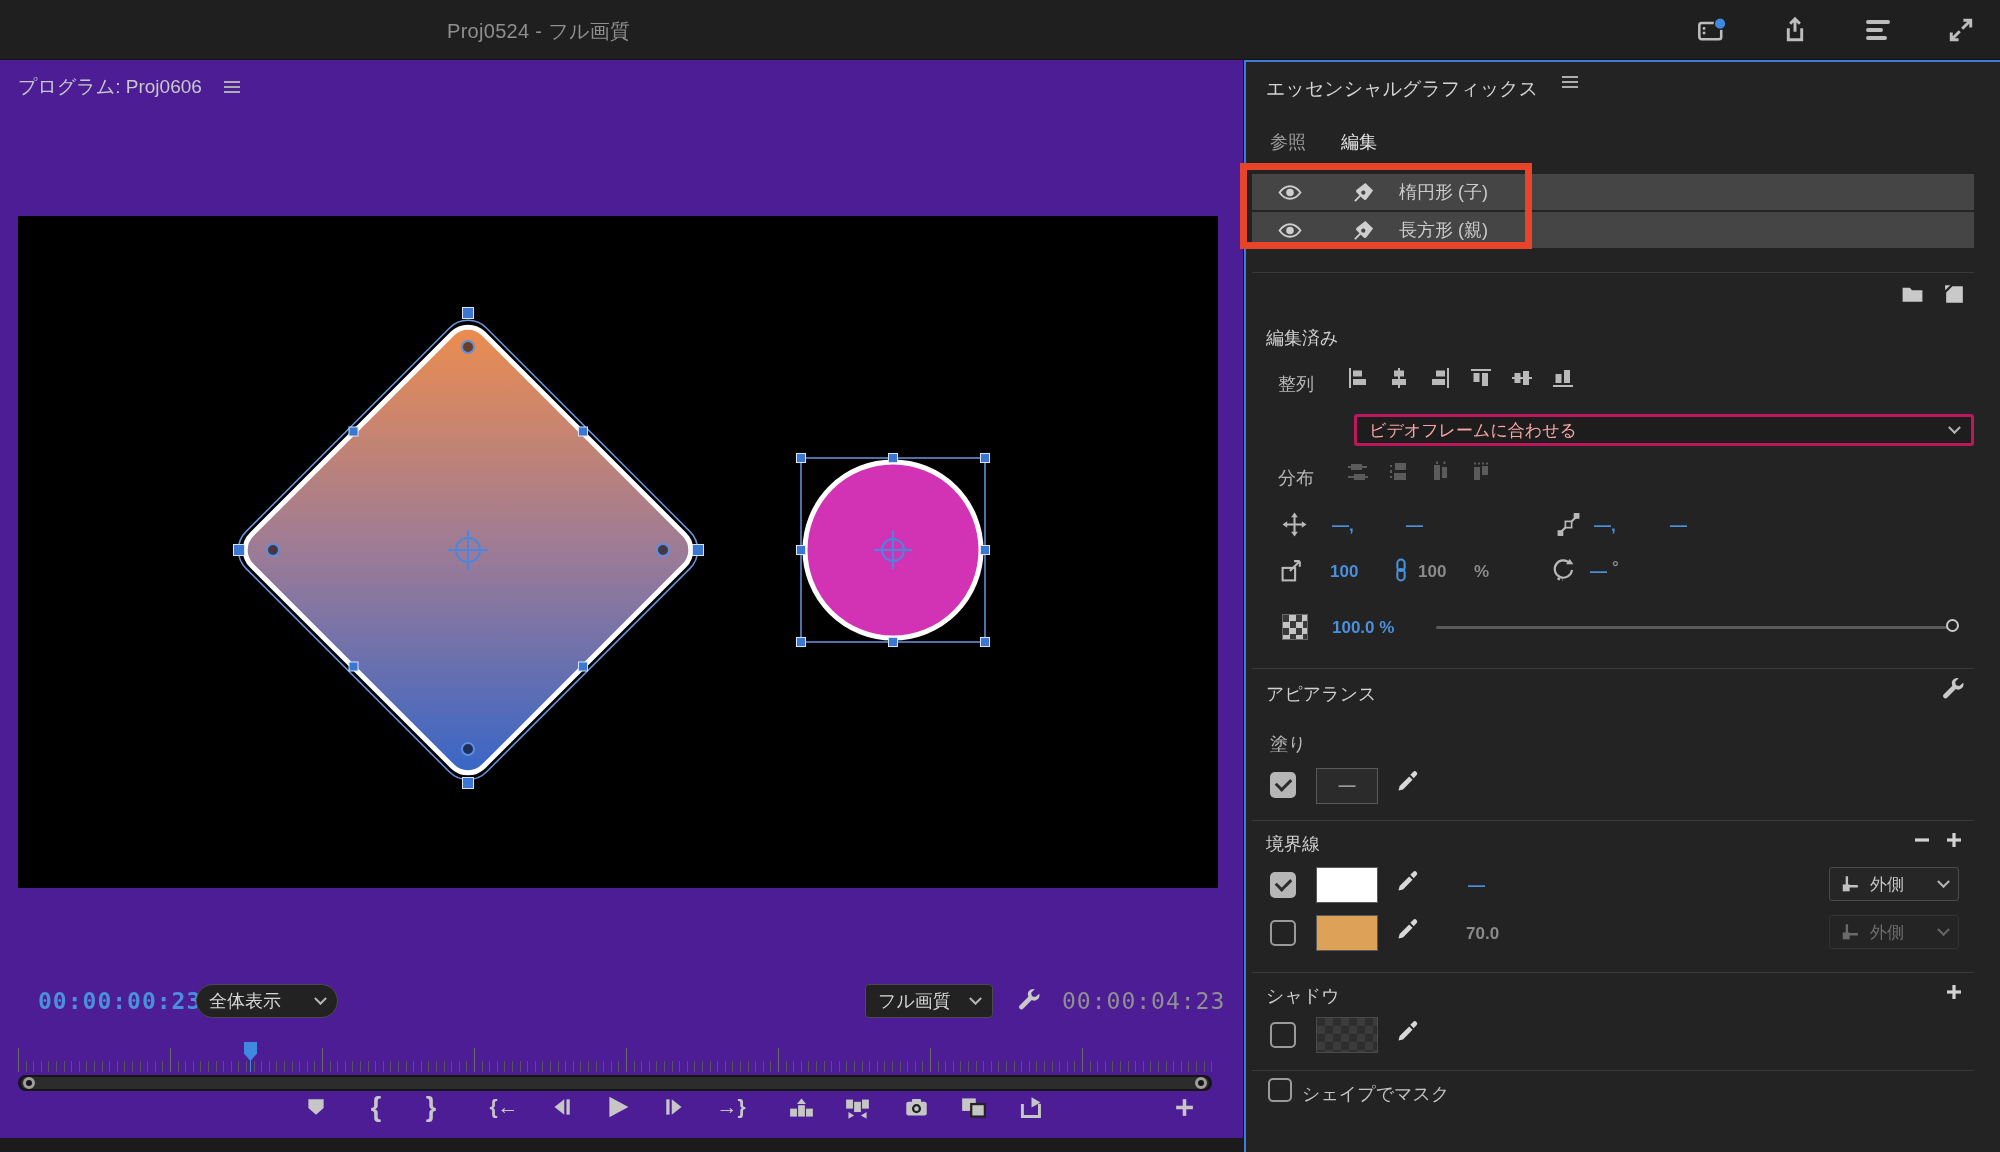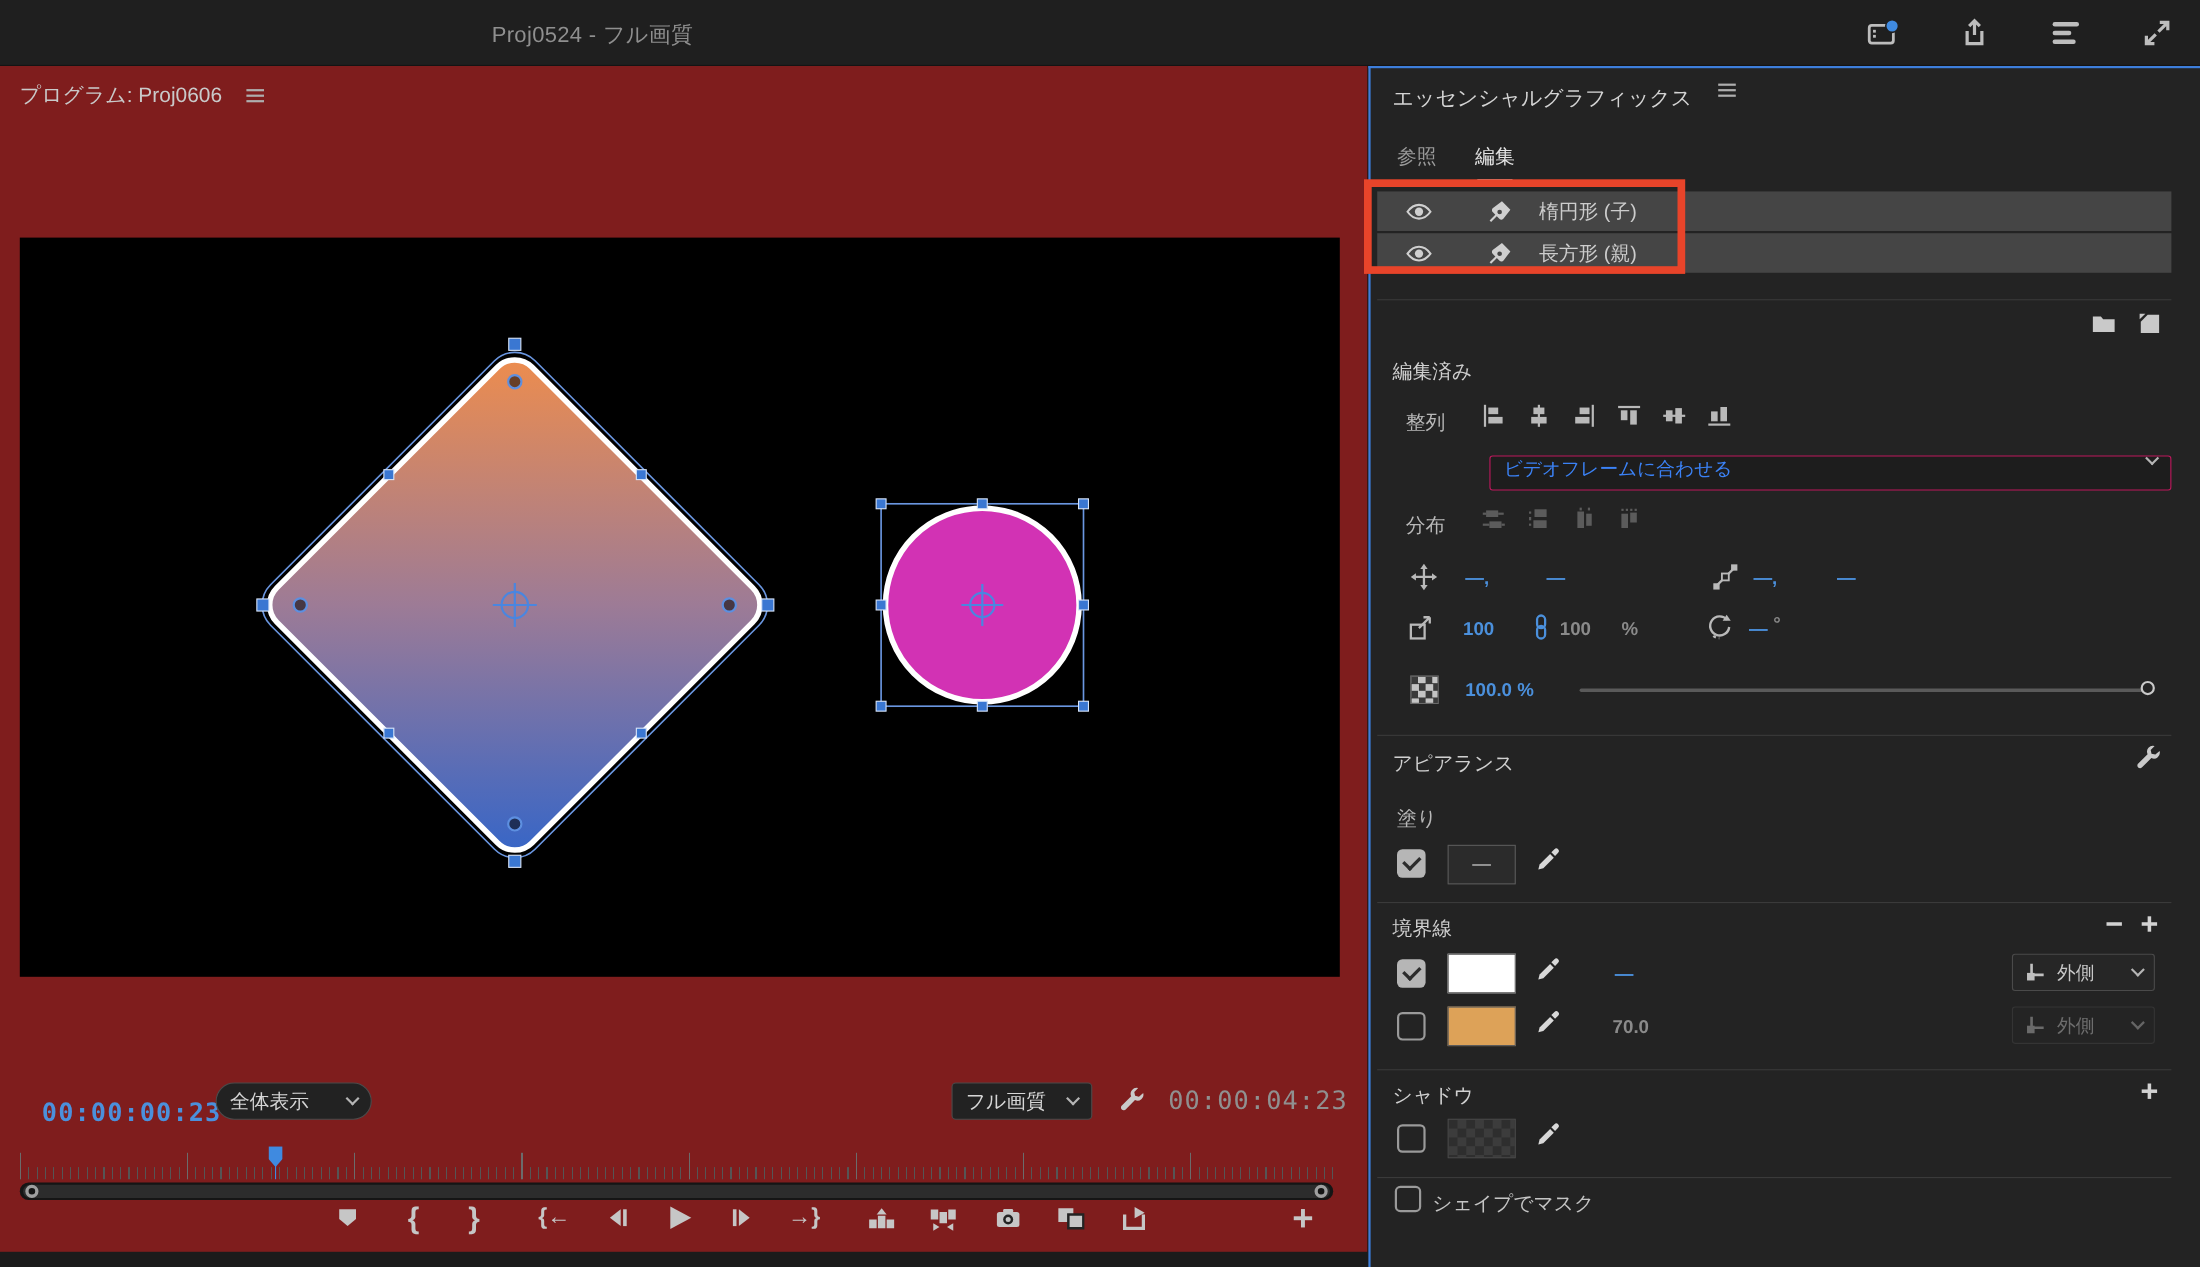--- a/index.html
+++ b/index.html
@@ -10,31 +10,31 @@
   
   .topbar { position:absolute; left:0; top:0; width:2000px; height:60px; background:#1f1f1f; border-bottom:1px solid #141414; }
   .topbar-title { position:absolute; left:447px; top:18px; font-size:20px; color:#8f8f8f; letter-spacing:.3px; }
   .topbar-icons { position:absolute; top:13px; right:22px; display:flex; gap:49px; align-items:center; }
   .tb-icon { width:34px; height:34px; display:flex; align-items:center; justify-content:center; position:relative; }
   .stack-lines { width:24px; display:flex; flex-direction:column; gap:4px; }
   .stack-lines i { display:block; height:4px; border-radius:2px; background:#bdbdbd; }
   .stack-lines i:nth-child(1){width:24px;} .stack-lines i:nth-child(2){width:17px;} .stack-lines i:nth-child(3){width:21px;}
 
   
-  .program-panel { position:absolute; left:0; top:60px; width:1244px; height:1092px; background:#7f1d1d; border-right:1px solid #161616; }
+  .program-panel { position:absolute; left:0; top:60px; width:1244px; height:1092px; background:#4c1d95; border-right:1px solid #161616; }
   .pp-header { position:absolute; left:18px; top:14px; display:flex; align-items:center; gap:22px; }
   .pp-title { font-size:19px; color:#c9c9c9; }
   .panel-menu { width:16px; display:flex; flex-direction:column; gap:3px; cursor:pointer; }
   .panel-menu i { display:block; height:2px; background:#aeaeae; }
 
   .video-canvas { position:absolute; left:18px; top:156px; width:1200px; height:672px; background:#000; }
 
   
   .tc-row { position:absolute; left:0; top:924px; width:1244px; height:40px; }
-  .tc-current { position:absolute; left:38px; top:4px; font-family:"DejaVu Sans Mono","Liberation Mono",monospace; font-weight:bold; font-size:23px; color:#4b90dc; letter-spacing:1px;margin-top:11px; }
+  .tc-current { position:absolute; left:38px; top:4px; font-family:"DejaVu Sans Mono","Liberation Mono",monospace; font-weight:bold; font-size:23px; color:#4b90dc; letter-spacing:1px; }
   .tc-duration { position:absolute; left:1062px; top:4px; font-family:"DejaVu Sans Mono","Liberation Mono",monospace; font-weight:normal; font-size:23px; color:#909090; letter-spacing:1px; }
   .mini-select { position:absolute; top:0; height:34px; border:1px solid #4b4b4b; border-radius:4px; background:#222; display:flex; align-items:center; padding:0 12px; gap:14px; font-size:18px; color:#d6d6d6; cursor:pointer; }
   .sel-zoom { left:196px; width:142px;border-radius:17px; }
   .sel-quality { left:865px; width:128px; }
   .chev { width:9px; height:9px; border-right:2px solid #b5b5b5; border-bottom:2px solid #b5b5b5; transform:rotate(45deg) translate(-2px,-2px); flex:none; margin-left:auto; }
   .tc-wrench { position:absolute; left:1016px; top:3px; }
 
   
   .ruler { position:absolute; left:18px; top:986px; width:1194px; height:26px; cursor:pointer;
     background-image:
@@ -78,21 +78,21 @@
   .folder-btn { position:absolute; left:654px; top:220px; }
   .newlayer-btn { position:absolute; left:696px; top:220px; }
 
   .section-title { position:absolute; left:20px; font-size:18px; color:#d0d0d0; }
   .row-label { position:absolute; font-size:18px; color:#b8b8b8; }
 
   .align-icons { position:absolute; left:100px; top:304px; display:flex; gap:17px; }
   .dist-icons  { position:absolute; left:100px; top:398px; display:flex; gap:17px; }
   .dist-icons svg { opacity:.55; }
 
-  .fit-select { position:absolute; left:108px; top:352px; width:620px; height:32px; background:#1d1d1d; border:1px solid #be185d; border-radius:3px; display:flex; padding:0 12px; font-size:17px; color:#3b82f6; cursor:pointer; }
+  .fit-select { position:absolute; left:108px; top:352px; width:620px; height:32px; background:#1d1d1d; border:3px solid #be185d; border-radius:3px; display:flex; align-items:center; padding:0 12px; font-size:17px; color:#fca5a5; cursor:pointer; }
 
   .hot { color:#4b90dc; font-size:17px; font-weight:bold; cursor:pointer; }
   .dimval { color:#8a8a8a; font-size:17px; font-weight:bold; }
   .abs { position:absolute; }
 
   .opacity-track { position:absolute; left:190px; top:564px; width:522px; height:3px; background:#5a5a5a; border-radius:2px; cursor:pointer; }
   .opacity-handle { position:absolute; left:700px; top:557px; width:13px; height:13px; border-radius:50%; border:2px solid #c9c9c9; background:#232323; cursor:grab; }
 
   .checkbox { width:26px; height:26px; border-radius:5px; cursor:pointer; position:absolute; }
   .checkbox.checked { background:#b6b6b6; }

